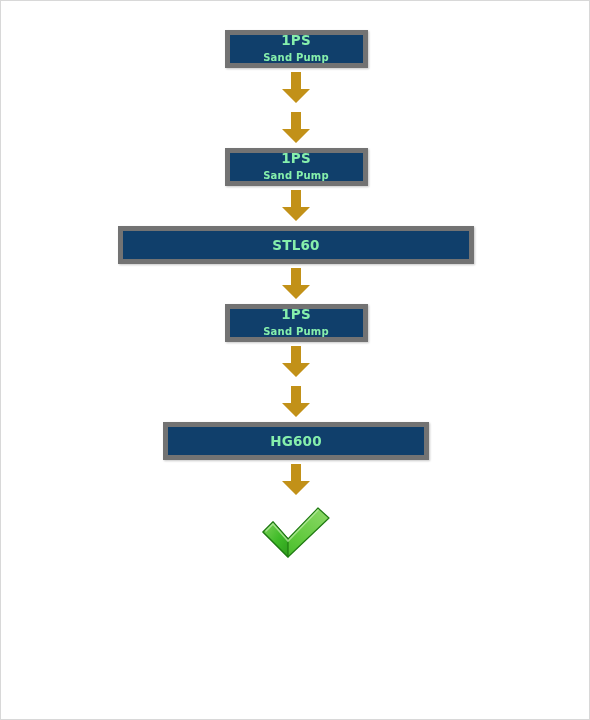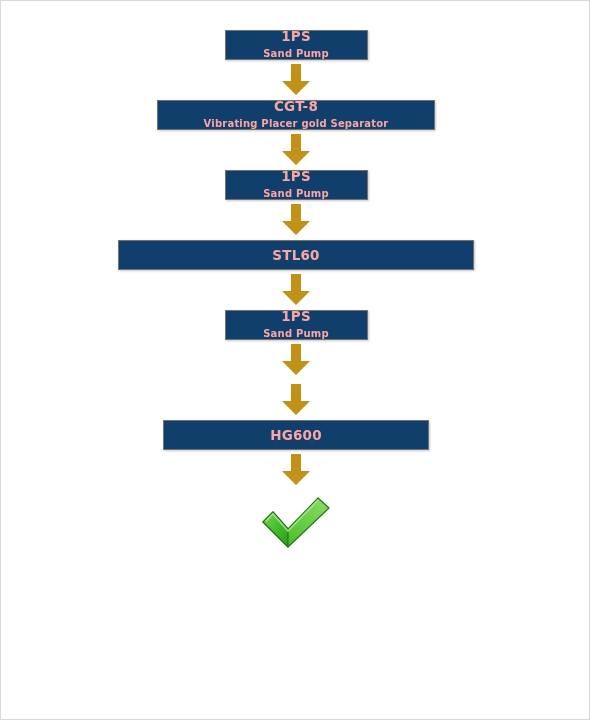--- a/index.html
+++ b/index.html
@@ -26,29 +26,29 @@
     width: 590px;
     height: 720px;
     display: flex;
     flex-direction: column;
     align-items: center;
     box-sizing: border-box;
     padding-top: 29px;
   }
   .node {
     background: #103F6B;
-    border: 1px solid #737373;
+    border: 5px solid #737373;
     box-sizing: border-box;
-    color: #fca5a5;
+    color: #86efac;
     text-align: center;
     display: flex;
     flex-direction: column;
     align-items: center;
     justify-content: center;
-    height: 30px;
+    height: 38px;
     box-shadow: 1px 1px 2px rgba(0,0,0,0.22);
   }
   .node-code {
     font-size: 13.5px;
     font-weight: bold;
     line-height: 17px;
     letter-spacing: 0.2px;
     white-space: nowrap;
   }
   .node-name {
@@ -89,24 +89,20 @@
       <div class="node-code">1PS</div>
       <div class="node-name">Sand Pump</div>
     </div>
 
     <div class="arrow">
       <svg width="30" height="32" viewBox="0 0 30 32" xmlns="http://www.w3.org/2000/svg">
         <polygon points="10,0 20,0 20,17 29,17 15,31 1,17 10,17" fill="#C29118"></polygon>
       </svg>
     </div>
 
-    <div class="node w-xl">
-      <div class="node-code">CGT-8</div>
-      <div class="node-name">Vibrating Placer gold Separator</div>
-    </div>
 
     <div class="arrow">
       <svg width="30" height="32" viewBox="0 0 30 32" xmlns="http://www.w3.org/2000/svg">
         <polygon points="10,0 20,0 20,17 29,17 15,31 1,17 10,17" fill="#C29118"></polygon>
       </svg>
     </div>
 
     <div class="node w-sm">
       <div class="node-code">1PS</div>
       <div class="node-name">Sand Pump</div>

